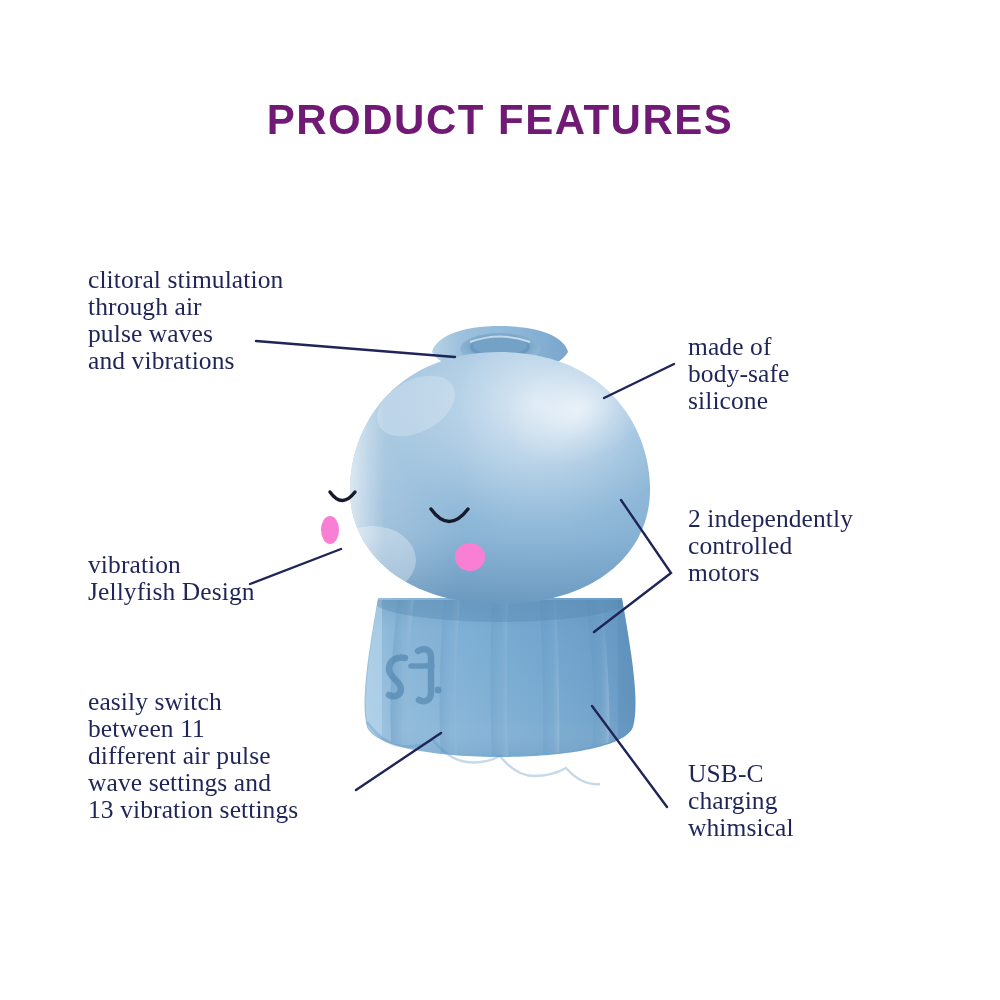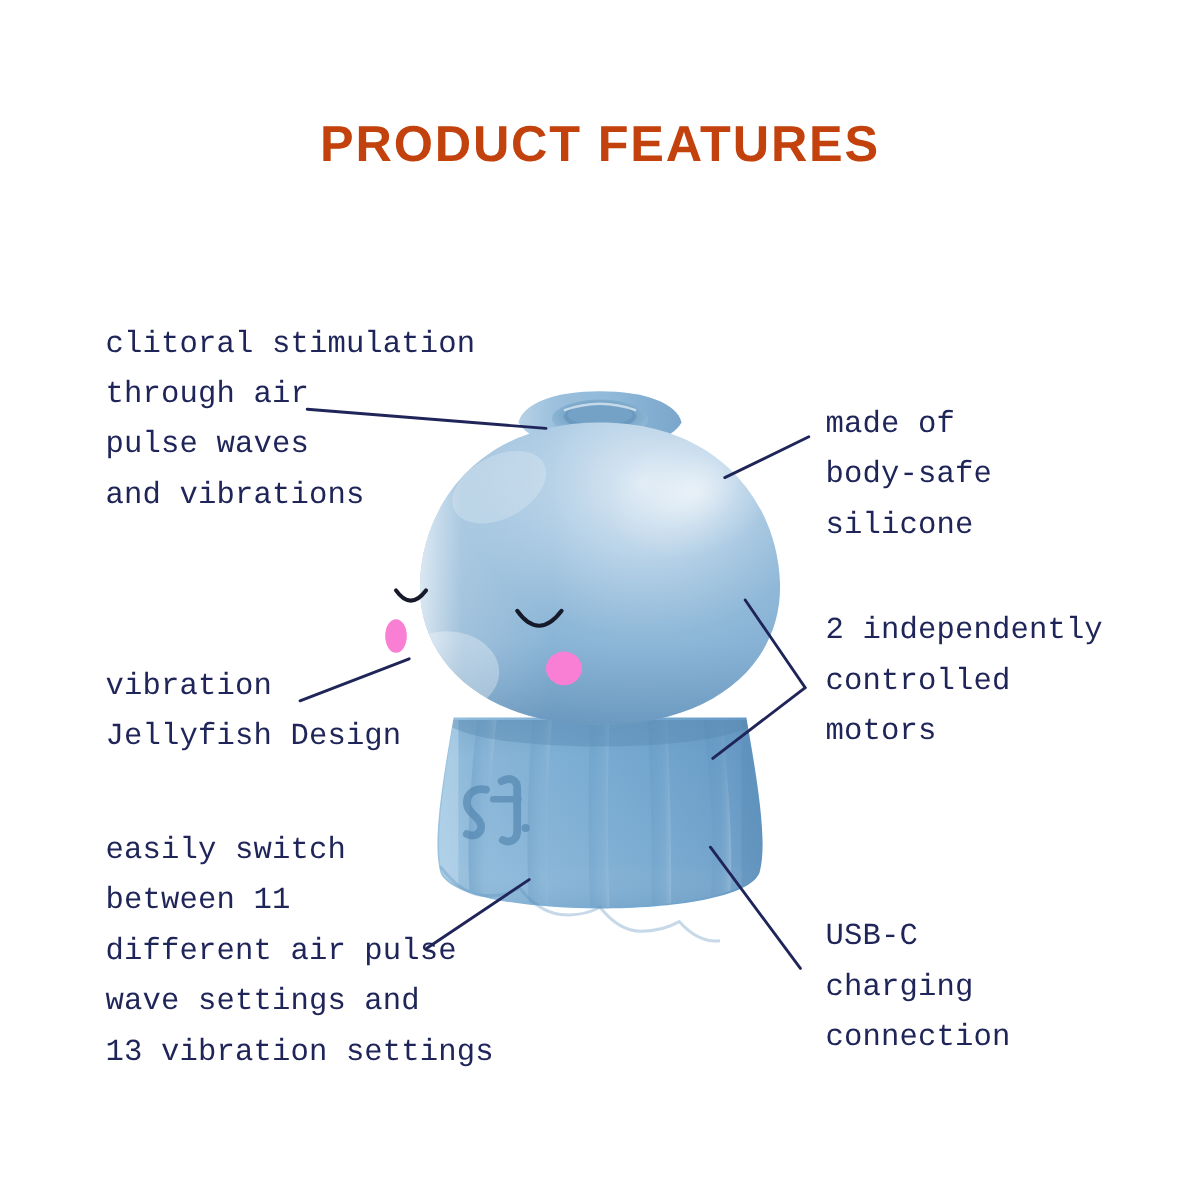--- a/index.html
+++ b/index.html
@@ -23,31 +23,31 @@
   .page-title {
     position: absolute;
     left: 0;
     top: 96px;
     width: 1000px;
     text-align: center;
     font-family: "Liberation Sans", sans-serif;
     font-size: 42px;
     font-weight: 700;
     letter-spacing: 1.5px;
-    color: #c2410c;
+    color: #701a75;
     text-transform: uppercase;
   }
 
   
   .callout {
     position: absolute;
     color: #1f2558;
-    font-family: Liberation Mono, monospace;
+    font-family: Liberation Serif, serif;
     font-size: 25.5px;
-    line-height: 42px;
+    line-height: 27px;
     font-weight: 400;
     white-space: pre-line;
     letter-spacing: 0.1px;
   }
   .callout.left  { text-align: left; }
   .callout.right { text-align: left; }
 
   #callout-air-pulse   { left: 88px;  top: 266px; width: 310px; }
   #callout-whimsical   { left: 88px;  top: 551px; width: 300px; }
   #callout-settings    { left: 88px;  top: 688px; width: 330px; }
@@ -266,15 +266,15 @@
   <div class="callout right" id="callout-silicone">made of
 body-safe
 silicone</div>
 
   <div class="callout right" id="callout-motors">2 independently
 controlled
 motors</div>
 
   <div class="callout right" id="callout-usbc">USB-C
 charging
-connection</div>
+whimsical</div>
 
 </div>
 
 </body></html>

